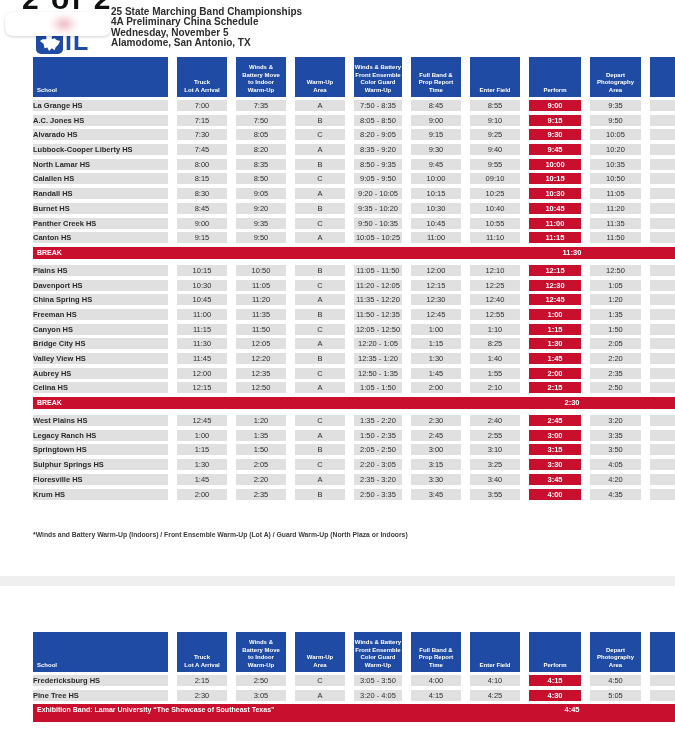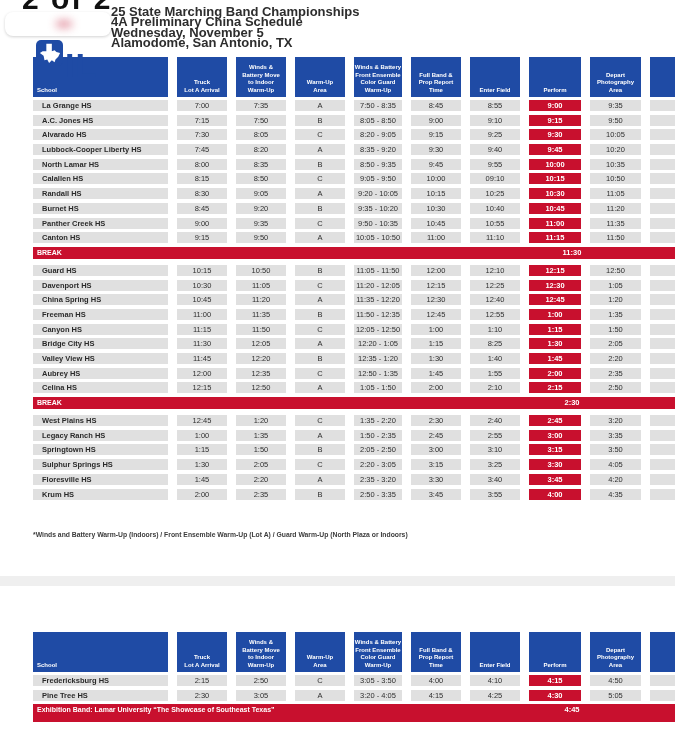--- a/index.html
+++ b/index.html
@@ -7,35 +7,35 @@
   .page{position:relative;width:675px;height:750px;background:#fff;overflow:hidden;}
 
   
   .page-num{position:absolute;left:22px;top:-18px;font-size:30px;font-weight:800;color:#101010;letter-spacing:2px;z-index:1;}
   .overlay{position:absolute;left:5px;top:12px;width:106px;height:24px;background:#fff;border-radius:8px;
            box-shadow:0 1px 3px rgba(0,0,0,.18);z-index:3;}
   .smudge{position:absolute;left:50px;top:8px;width:18px;height:8px;background:#d2556a;border-radius:50%;
           filter:blur(4px);opacity:.6;}
   .uil-logo{position:absolute;left:36px;top:28px;display:flex;align-items:center;gap:2px;z-index:2;}
   .logo-u{width:27px;height:26px;background:var(--blue);border-radius:5px;display:flex;align-items:center;justify-content:center;}
-  .logo-il{font-size:34px;font-weight:700;color:var(--blue);line-height:25px;letter-spacing:1px;margin-top:25px;}
-  .titles{position:absolute;left:111px;top:7px;font-size:13px;line-height:10.3px;font-weight:700;color:#2d2d2d;z-index:2;}
+  .logo-il{font-size:25px;font-weight:700;color:var(--blue);line-height:25px;letter-spacing:1px;}
+  .titles{position:absolute;left:111px;top:7px;font-size:10px;line-height:10.3px;font-weight:700;color:#2d2d2d;z-index:2;}
 
   
   .sched{position:absolute;left:33px;}
   .trow{display:flex;gap:9px;margin-bottom:3.7px;}
   .cell{box-sizing:border-box;flex:0 0 auto;}
   .c0{width:135px;} .c1,.c2,.c3,.c5,.c6{width:50px;} .c4{width:48px;} .c7{width:52px;} .c8{width:51px;} .sliver{width:45px;}
   .header-row{height:40px;margin-bottom:3px;}
   .hcell{height:40px;background:var(--blue);color:#fff;font-size:6px;font-weight:700;line-height:7.4px;
          display:flex;align-items:flex-end;justify-content:center;text-align:center;white-space:pre-line;
          padding-bottom:3px;}
   .hcell.c0{justify-content:flex-start;text-align:left;padding-left:4px;}
   .dcell{height:11px;background:var(--gray);font-size:7.5px;line-height:11.5px;text-align:center;color:#2e2e2e;overflow:hidden;}
-  .dcell.school{text-align:left;padding-left:9px;font-weight:700;color:#2a2a2a;}
+  .dcell.school{text-align:left;padding-left:0;font-weight:700;color:#2a2a2a;}
   .dcell.perform{background:var(--red);color:#fff;font-weight:700;}
   .break-row,.banner-row{display:block;position:relative;width:642px;background:var(--red);color:#fff;}
   .break-row{height:12px;margin:3px 0 6px 0;}
   .banner-row{height:18px;margin:2px 0 5px 0;}
   .break-label,.banner-label{font-size:7px;font-weight:700;line-height:12.5px;padding-left:4px;white-space:nowrap;}
   .break-time{position:absolute;top:0;left:513px;width:52px;text-align:center;font-size:7.5px;font-weight:700;line-height:12.5px;}
 
   .footnote{position:absolute;left:33px;top:531px;font-size:6.8px;color:#3c3c3c;font-weight:600;}
   .divider{position:absolute;left:0;top:576px;width:675px;height:10px;background:#efefef;}
 </style>
@@ -197,33 +197,33 @@
         <div class="cell dcell c6">10:55</div>
         <div class="cell dcell c7 perform">11:00</div>
         <div class="cell dcell c8">11:35</div>
         <div class="cell dcell sliver"></div>
       </div>
       <div class="trow data-row">
         <div class="cell dcell c0 school">Canton HS</div>
         <div class="cell dcell c1">9:15</div>
         <div class="cell dcell c2">9:50</div>
         <div class="cell dcell c3">A</div>
-        <div class="cell dcell c4">10:05 - 10:50</div>
+        <div class="cell dcell c4">10:05 - 10:25</div>
         <div class="cell dcell c5">11:00</div>
         <div class="cell dcell c6">11:10</div>
         <div class="cell dcell c7 perform">11:15</div>
         <div class="cell dcell c8">11:50</div>
         <div class="cell dcell sliver"></div>
       </div>
       <div class="break-row">
         <div class="break-label">BREAK</div>
         <div class="break-time">11:30</div>
       </div>
       <div class="trow data-row">
-        <div class="cell dcell c0 school">Guard HS</div>
+        <div class="cell dcell c0 school">Plains HS</div>
         <div class="cell dcell c1">10:15</div>
         <div class="cell dcell c2">10:50</div>
         <div class="cell dcell c3">B</div>
         <div class="cell dcell c4">11:05 - 11:50</div>
         <div class="cell dcell c5">12:00</div>
         <div class="cell dcell c6">12:10</div>
         <div class="cell dcell c7 perform">12:15</div>
         <div class="cell dcell c8">12:50</div>
         <div class="cell dcell sliver"></div>
       </div>

